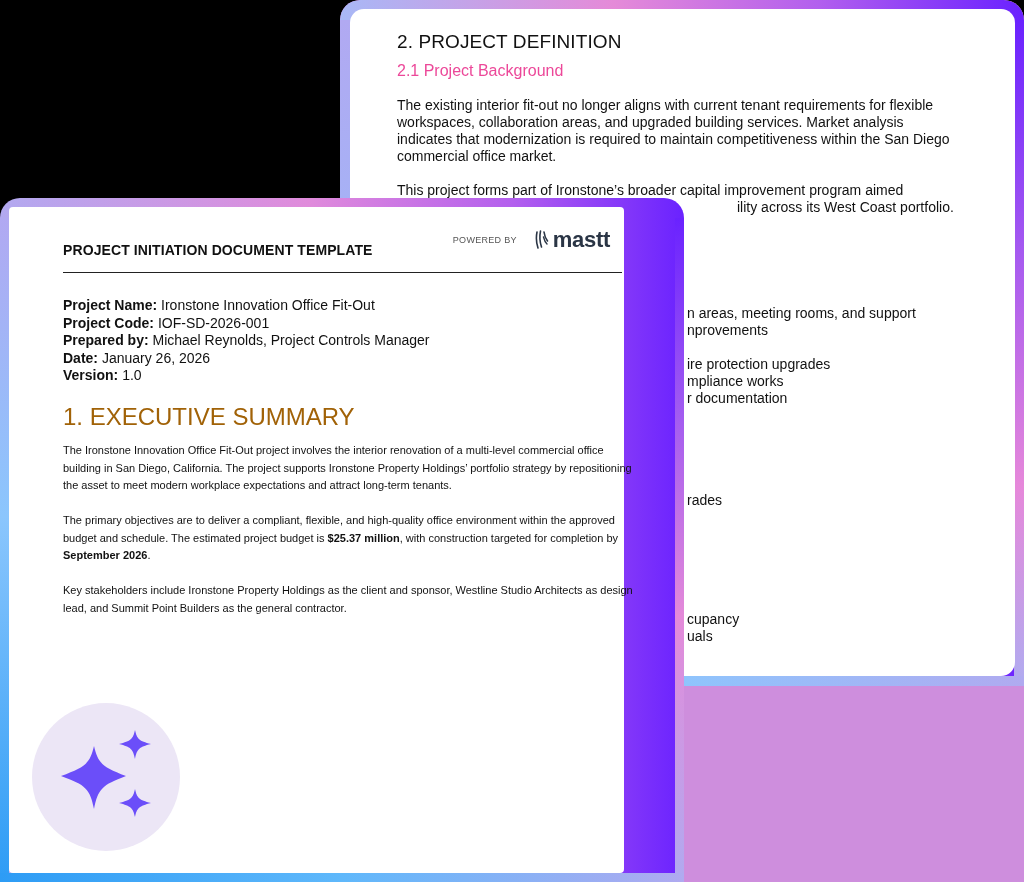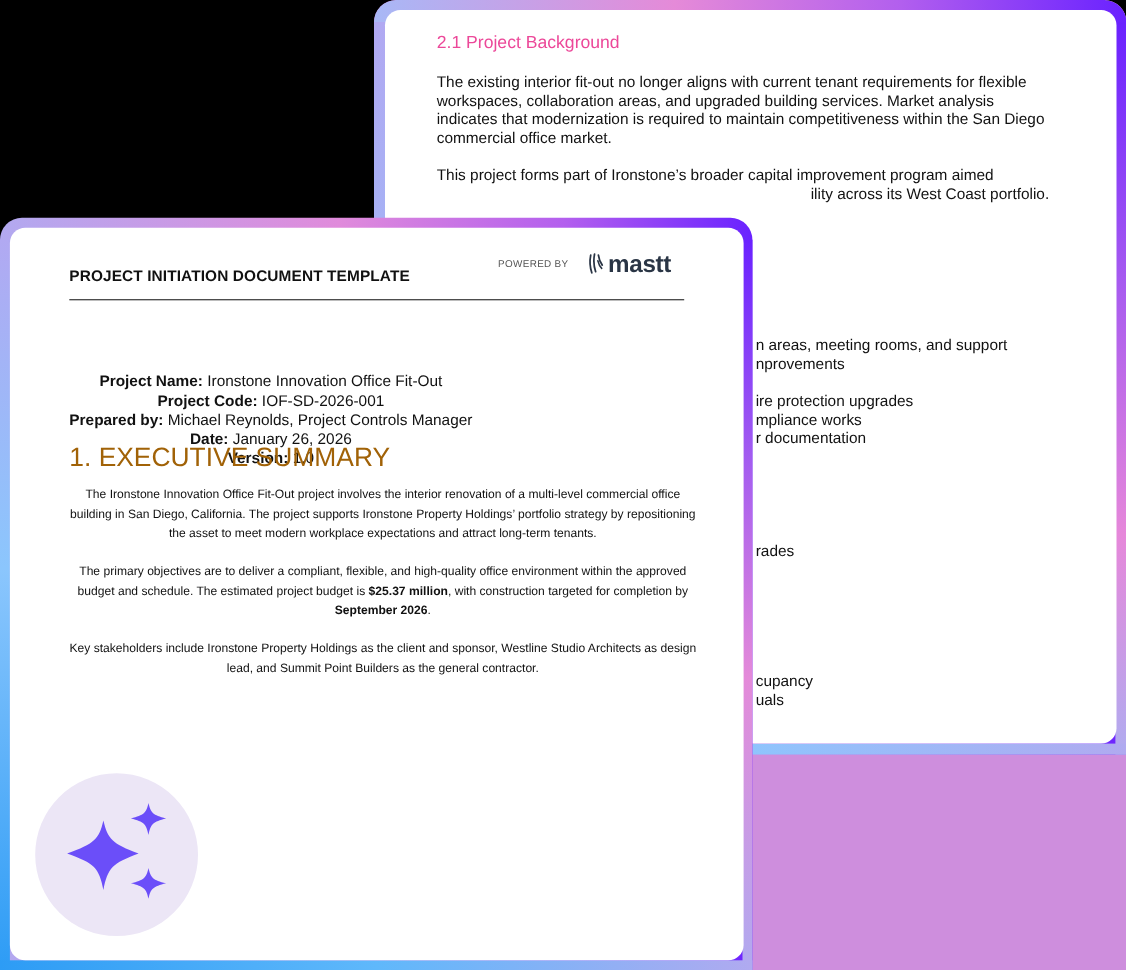--- a/index.html
+++ b/index.html
@@ -57,52 +57,53 @@
     }
     .front-frame-right {
       position: absolute; right: 0; top: 20px; width: 9px; height: 664px;
       background: linear-gradient(180deg, #6a22ff 0%, #a35cf0 30%, #e48ad9 60%, #b0aaf0 100%);
     }
     .front-frame-bottom {
       position: absolute; left: 0; top: 675px; width: 684px; height: 9px;
       background: linear-gradient(90deg, #2d9cf5 0%, #5fb8fb 50%, #b0aaf0 100%);
     }
     .front-page {
-      position: absolute; left: 9px; top: 9px; width: 667px; height: 666px;
-      background: #fff; border-radius: 14px; text-align: center;
+      position: absolute; left: 9px; top: 9px; width: 615px; height: 666px;
+      background: #fff; border-radius: 4px;
     }
     .doc-header { position: absolute; left: 54px; top: 28px; width: 559px; height: 38px; border-bottom: 1.2px solid #222; }
     .doc-title { position: absolute; left: 0; top: 7px; font-size: 14px; font-weight: 700; letter-spacing: 0.1px; color: #111; }
     .powered { position: absolute; right: 12px; top: -6px; display: flex; align-items: center; gap: 18px; }
     .powered-label { font-size: 9px; color: #555; letter-spacing: 0.3px; }
     .mastt-logo { display: flex; align-items: center; gap: 4px; }
     .mastt-mark { width: 14px; height: 22px; }
     .mastt-word { font-size: 22px; font-weight: 700; color: #2a3545; letter-spacing: -0.3px; line-height: 22px; }
 
-    .meta { position: absolute; left: 54px; top: 90px; font-size: 14px; line-height: 17.5px; color: #111; margin-top: 41px; }
+    .meta { position: absolute; left: 54px; top: 90px; font-size: 14px; line-height: 17.5px; color: #111; }
     .meta b { font-weight: 700; }
     .exec-h { position: absolute; left: 54px; top: 196px; font-size: 24px; font-weight: 400; color: #a16207; }
     .exec-body { position: absolute; left: 54px; top: 235px; width: 570px; font-size: 11px; line-height: 17.5px; color: #111; }
     .exec-body p { margin-bottom: 17.5px; }
     .exec-body b { font-weight: 700; }
 
     .sparkle-badge {
       position: absolute; left: 23px; top: 496px; width: 148px; height: 148px; border-radius: 50%;
       background: #ece6f6;
     }
     .sparkle-badge svg { position: absolute; left: 0; top: 0; width: 148px; height: 148px; }
   </style>
 </head>
 <body>
 
 <div class="back-frame">
   <div class="back-frame-side-left"></div>
   <div class="back-frame-side-right"></div>
   <div class="back-frame-bottom"></div>
   <div class="back-page">
+    <h2>2. PROJECT DEFINITION</h2>
     <h3>2.1 Project Background</h3>
     <p>The existing interior fit-out no longer aligns with current tenant requirements for flexible workspaces, collaboration areas, and upgraded building services. Market analysis indicates that modernization is required to maintain competitiveness within the San Diego commercial office market.</p>
     <p style="margin-bottom:0">
       <span>This project forms part of Ironstone’s broader capital improvement program aimed</span><br>
       <span style="padding-left:340px">ility across its West Coast portfolio.</span>
     </p>
     <div class="back-fragments">
       <div>n areas, meeting rooms, and support</div>
       <div>nprovements</div>
       <div></div>

